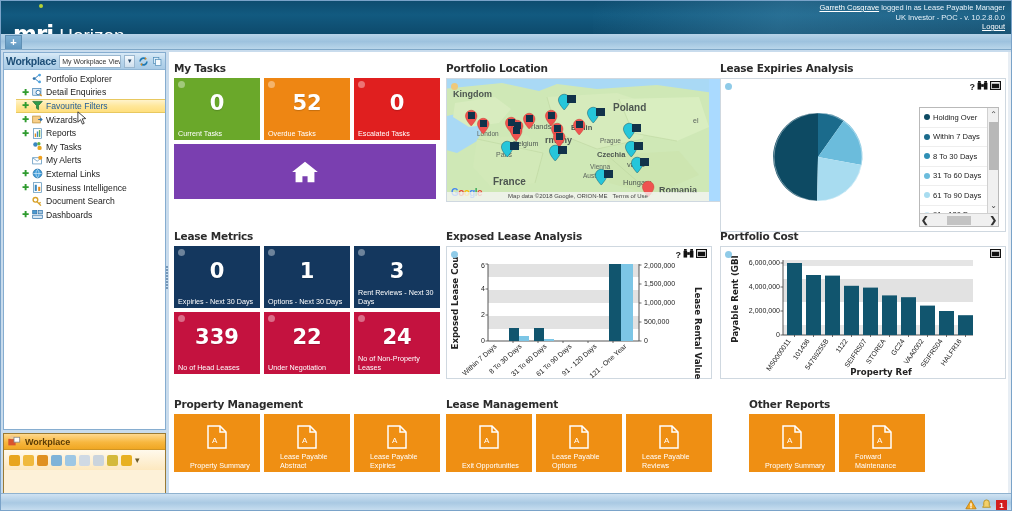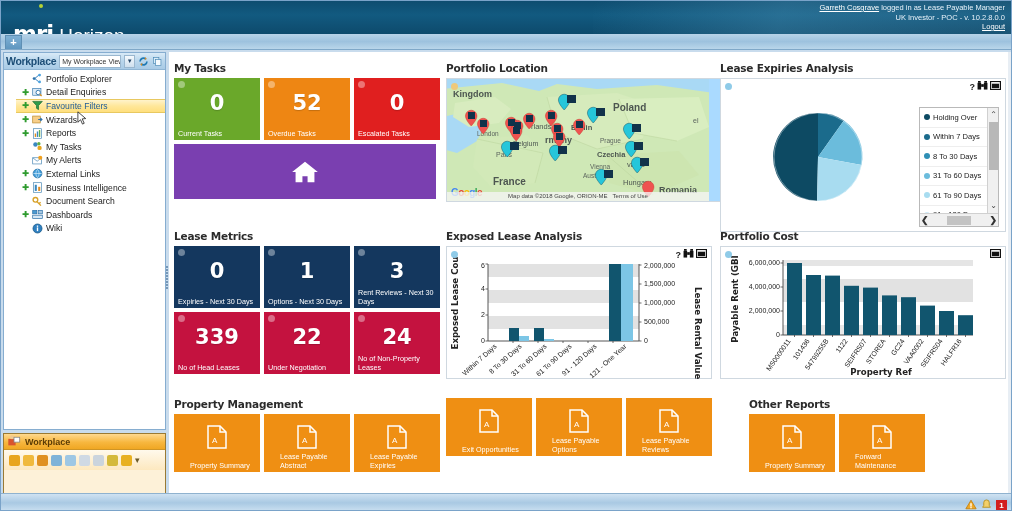--- a/index.html
+++ b/index.html
@@ -410,29 +410,20 @@
       <div class="navitem">
         <span class="plus">✚</span>
         <span class="nav-ico"><svg width="11" height="11" viewBox="0 0 16 16">
               <rect x="1" y="2" width="6" height="5" fill="#4a9ad0" stroke="#2a6fa8"></rect>
               <rect x="9" y="2" width="6" height="5" fill="#a8c8e0" stroke="#2a6fa8"></rect>
               <rect x="1" y="9" width="14" height="5" fill="#d8e8f4" stroke="#2a6fa8"></rect>
             </svg></span>
         <span>Dashboards</span>
       </div>
 
-      <div class="navitem">
-        <span class="plus empty">+</span>
-        <span class="nav-ico"><svg width="11" height="11" viewBox="0 0 16 16">
-              <circle cx="8" cy="8" r="6.6" fill="#2e7fc0" stroke="#13517f"></circle>
-              <rect x="7" y="6.4" width="2" height="5.4" fill="#fff"></rect>
-              <rect x="7" y="3.6" width="2" height="2" fill="#fff"></rect>
-            </svg></span>
-        <span>Wiki</span>
-      </div>
     </div>
   </div>
 
   <svg class="cursor-arrow" viewBox="0 0 12 17">
     <path d="M1 1l9.5 8.2-4.3.4 2.5 5.3-2.1 1-2.4-5.3L1 13.7z" fill="#ffffff" stroke="#222" stroke-width="1"></path>
   </svg>
 
   <div class="grabber">
     <i></i>
       <i></i>
@@ -764,20 +755,21 @@
             <text x="180" y="100" transform="rotate(-42 180 100)">121 - One Year</text>
           </g>
 
           <text class="axis-title" x="11" y="56" transform="rotate(-90 11 56)" text-anchor="middle" font-size="8.6" font-weight="bold" fill="#222" font-family="DejaVu Sans, sans-serif">Exposed Lease Cou</text>
           <text class="axis-title" x="248" y="40" transform="rotate(90 248 40)" text-anchor="start" font-size="8.6" font-weight="bold" fill="#222" font-family="DejaVu Sans, sans-serif">Lease Rental Value</text>
         </svg>
       </div>
     </div>
 
     <div class="panel" style="left:277px; top:346px; width:266px;">
+      <div class="panel-title">Lease Management</div>
       <div class="tile-row">
         <div class="rtile">
           <span class="pdf">
             <svg width="20" height="24" viewBox="0 0 20 24">
                 <path d="M1 1h12l6 6v16H1z" fill="none" stroke="#ffffff" stroke-width="1.5"></path>
                 <path d="M13 1v6h6" fill="none" stroke="#ffffff" stroke-width="1.5"></path>
                 <text x="5" y="18" font-size="8" fill="#ffffff" font-family="Liberation Sans, sans-serif">A</text>
               </svg>
           </span>
           <span class="rlabel">Exit Opportunities</span>

